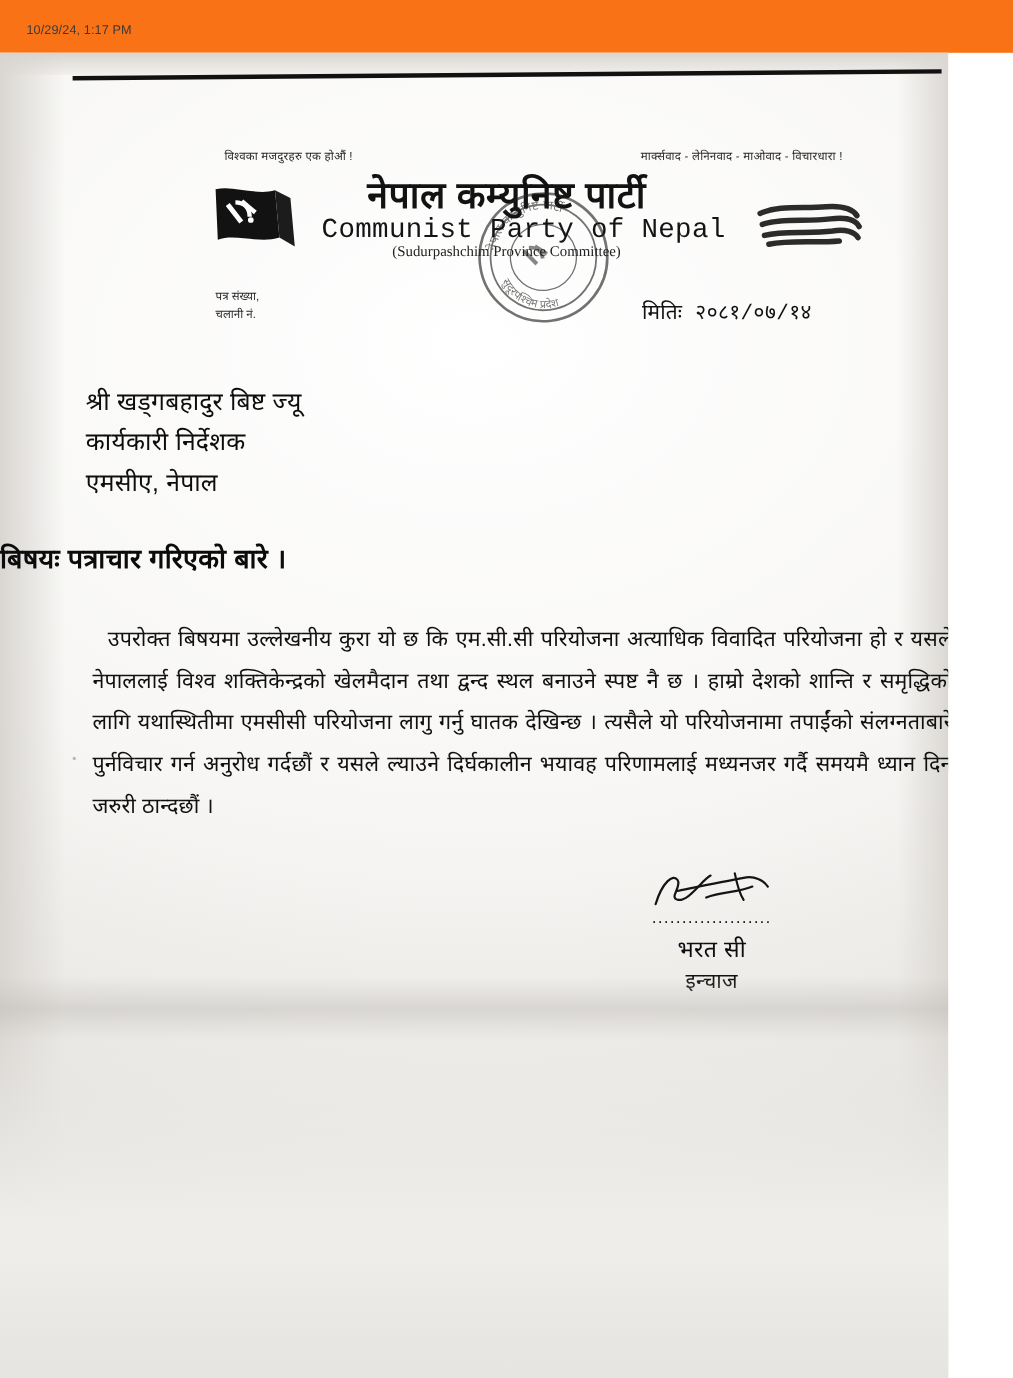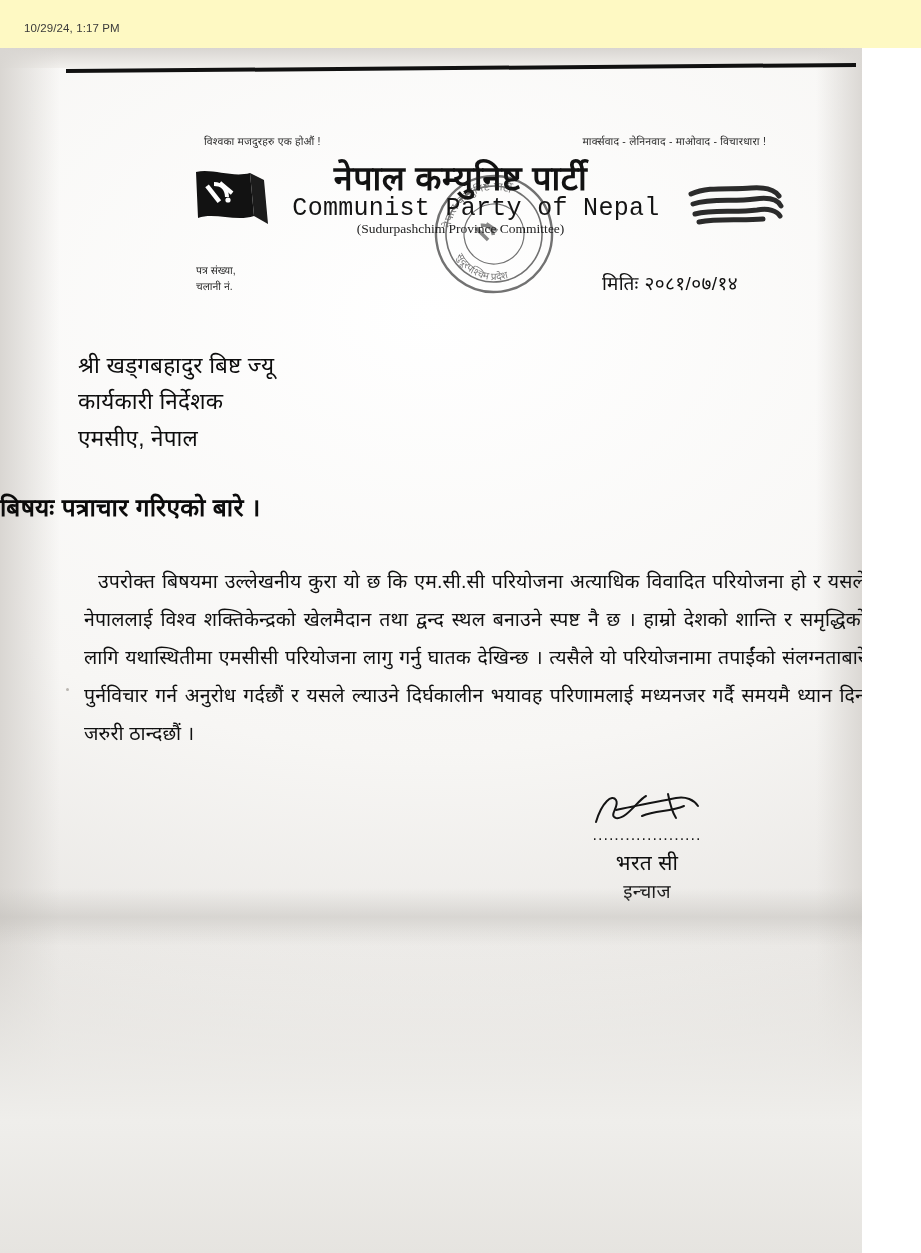--- a/index.html
+++ b/index.html
@@ -16,21 +16,21 @@
   }
 
   
   .page-header {
     position: absolute;
     top: 0; left: 0;
     width: 921px;
     height: 48px;
     display: flex;
     align-items: center;
-    background: #fef9c3;
+    background: #f97316;
   }
   .page-header .hdr-left {
     position: absolute;
     left: 24px;
     top: 22px;
     font-size: 11.5px;
     color: #3a3a3a;
     letter-spacing: 0.1px;
   }
   .page-header .hdr-center {
@@ -165,21 +165,21 @@
 
   
   .refs {
     position: absolute; left: 196px; top: 214px;
     font-size: 10.5px; color: #2b2b2b; line-height: 1.55;
   }
 
   
   .date {
     position: absolute; right: 124px; top: 222px;
-    font-size: 19px; color: #101010; letter-spacing: .4px;
+    font-size: 19px; color: #101010; letter-spacing: .4px; font-family: Liberation Mono, monospace;
   }
 
   
   .recipient {
     position: absolute; left: 78px; top: 300px;
     font-size: 22.5px; line-height: 1.62; color: #0d0d0d; letter-spacing: .2px;
   }
 
   
   .subject {

